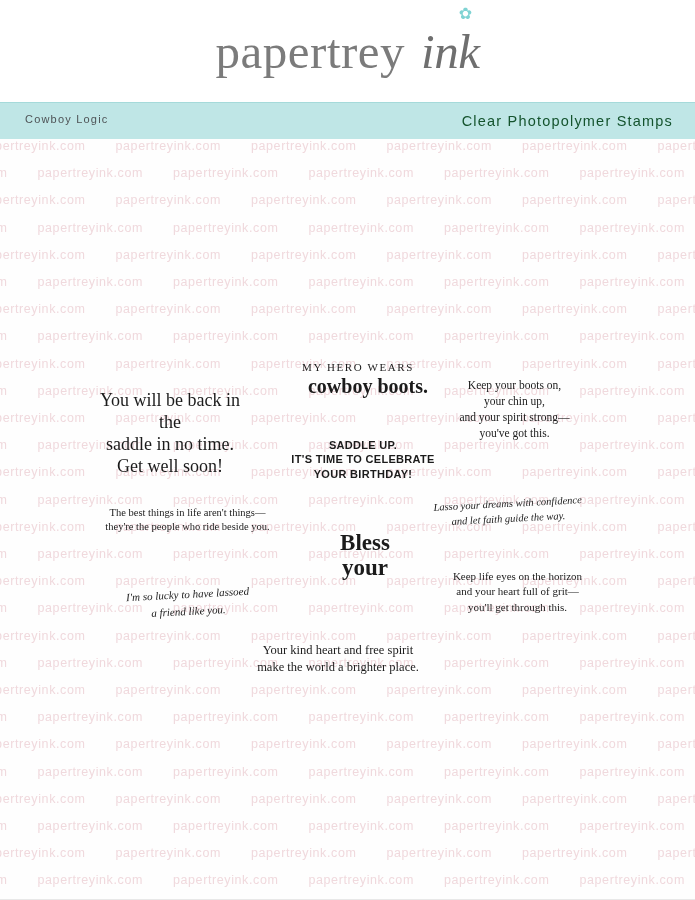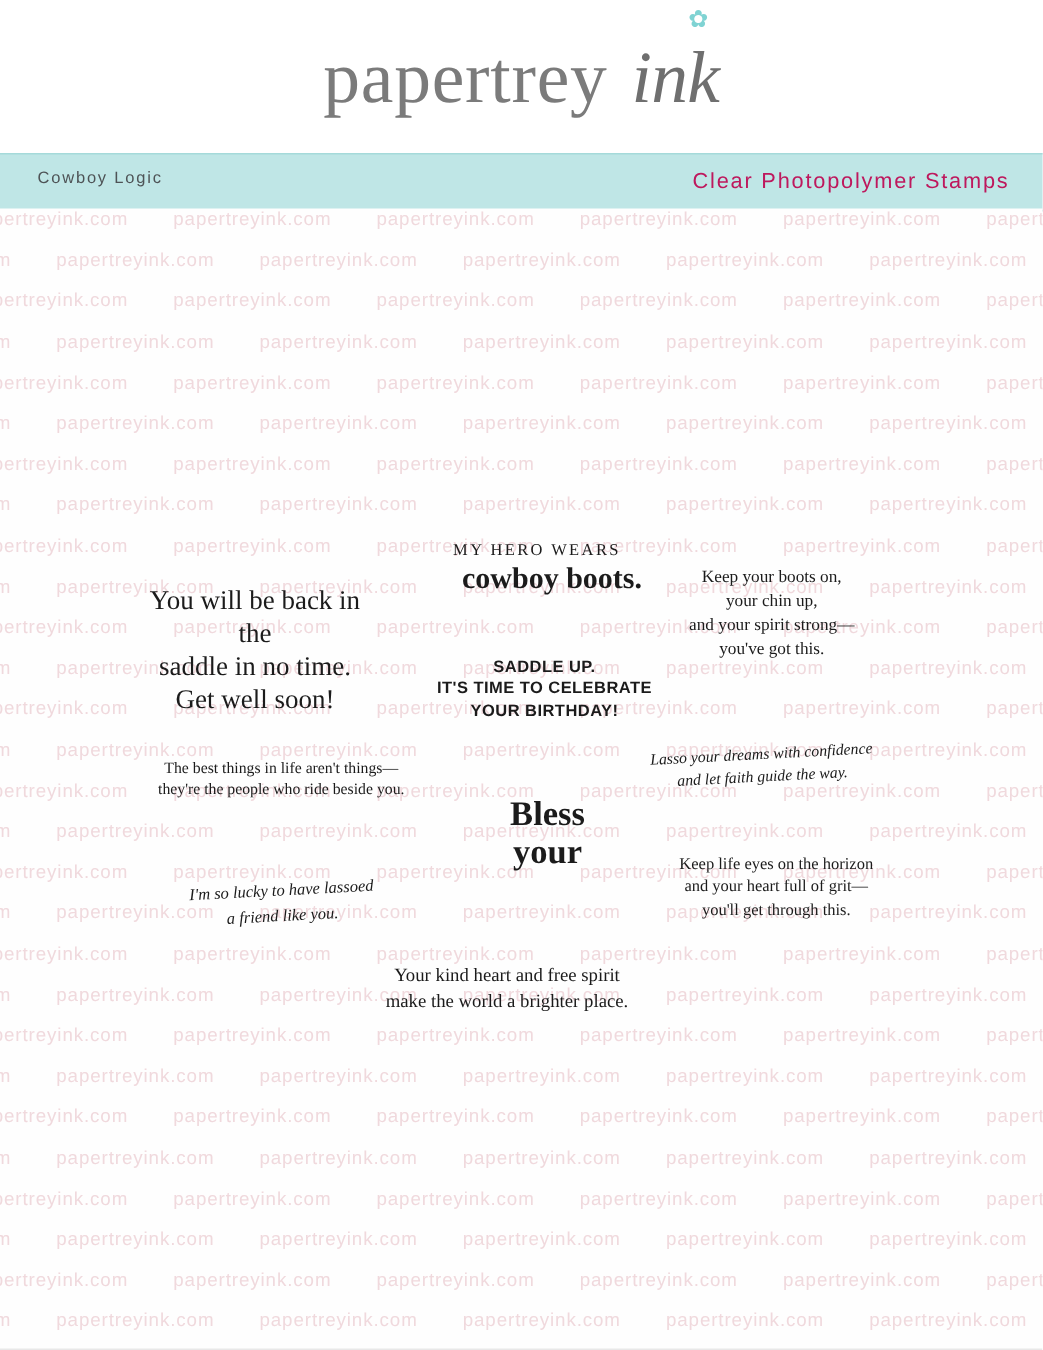--- a/index.html
+++ b/index.html
@@ -78,21 +78,21 @@
     font-size: 11px;
     letter-spacing: 1.2px;
     color: #4e5356;
   }
   .band-right {
     position: absolute;
     right: 22px;
     top: 10px;
     font-size: 14.5px;
     letter-spacing: 1.2px;
-    color: #be185d;
+    color: #14532d;
   }
 
   
   .sheet {
     position: absolute;
     top: 139px; left: 0;
     width: 695px;
     height: 761px;
     overflow: hidden;
     background: #fefefe;

